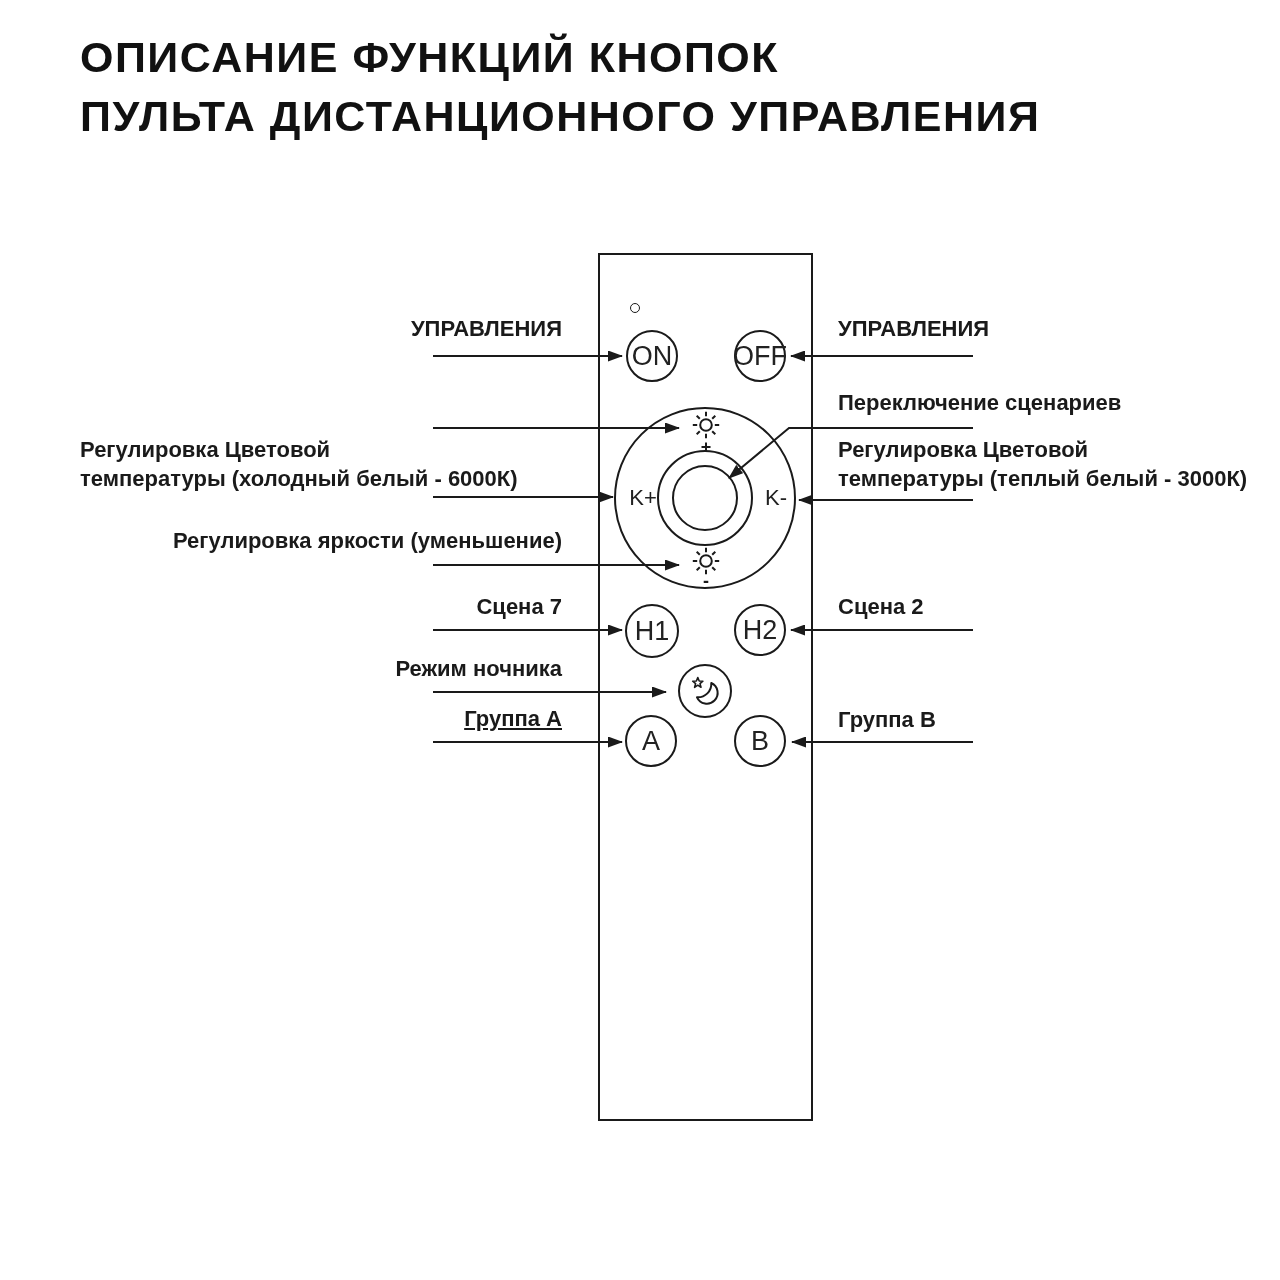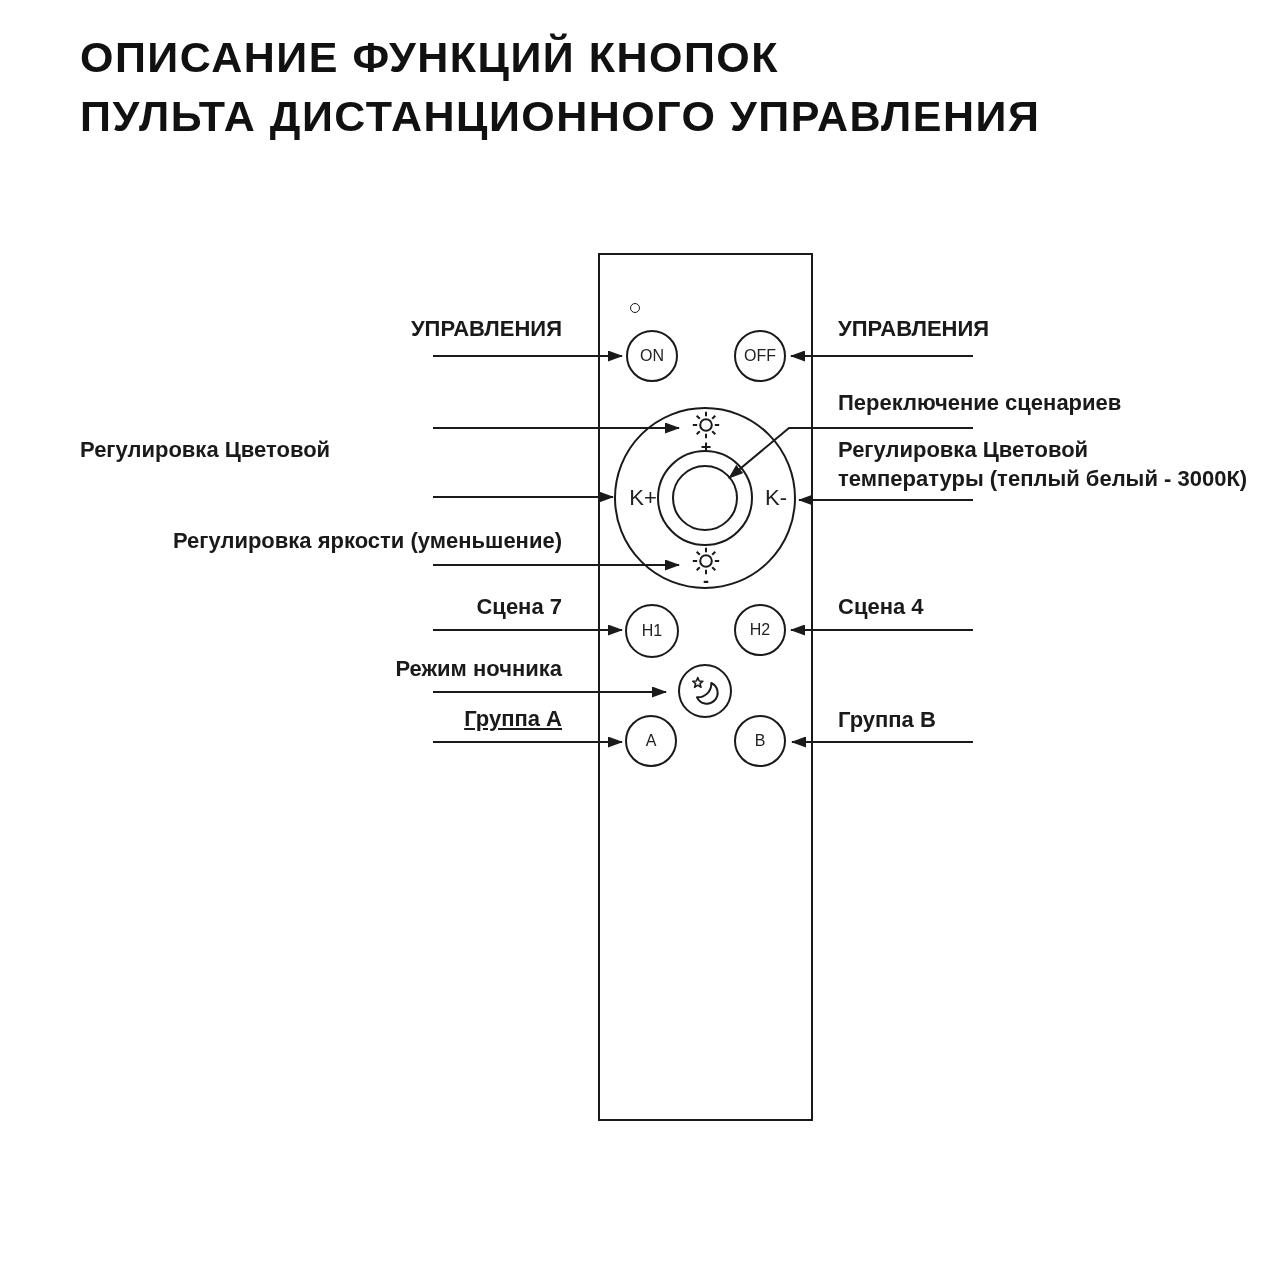--- a/index.html
+++ b/index.html
@@ -28,21 +28,21 @@
     position: absolute; left: 553px; top: 253px;
     width: 215px; height: 868px;
     border: 2px solid #1a1a1a; box-sizing: border-box; background: #fff;
   }
 
   .circle {
     position: absolute; border: 2px solid #1a1a1a; border-radius: 50%;
     box-sizing: border-box; background: #fff;
     display: flex; align-items: center; justify-content: center;
   }
-  .btn-text { font-size: 16px; font-weight: 400; color: #222; letter-spacing: 0px; }
+  .btn-text { font-size: 27px; font-weight: 400; color: #222; letter-spacing: 0px; }
 
   .dial-mark {
     position: absolute; width: 30px; text-align: center;
     font-size: 18px; font-weight: bold; color: #1a1a1a; line-height: 18px;
   }
   .k-text {
     position: absolute; width: 44px; text-align: center;
     font-size: 22px; font-weight: 400; color: #222;
   }
 
@@ -126,33 +126,34 @@
   <div class="circle" style="left:580px; top:715px; width:52px; height:52px;">
     <span class="btn-text">A</span>
   </div>
   <div class="circle" style="left:689px; top:715px; width:52px; height:52px;">
     <span class="btn-text">B</span>
   </div>
 
   <div class="lbl lbl-right-align" style="right:763px; top:317px;">УПРАВЛЕНИЯ</div>
   <div class="lbl lbl-two-line" style="left:35px; top:435px;">
     <div>Регулировка Цветовой</div>
+    <div>температуры (холодный белый - 6000К)</div>
   </div>
   <div class="lbl lbl-right-align" style="right:763px; top:529px;">Регулировка яркости (уменьшение)</div>
   <div class="lbl lbl-right-align" style="right:763px; top:595px;">Сцена 7</div>
   <div class="lbl lbl-right-align" style="right:763px; top:657px;">Режим ночника</div>
   <div class="lbl lbl-right-align" style="right:763px; top:707px;text-decoration:underline;">Группа А</div>
 
   <div class="lbl" style="left:793px; top:317px;">УПРАВЛЕНИЯ</div>
   <div class="lbl" style="left:793px; top:391px;text-align:right;">Переключение сценариев</div>
   <div class="lbl lbl-two-line" style="left:793px; top:435px;">
     <div>Регулировка Цветовой</div>
     <div>температуры (теплый белый - 3000К)</div>
   </div>
-  <div class="lbl" style="left:793px; top:595px;">Сцена 4</div>
+  <div class="lbl" style="left:793px; top:595px;">Сцена 2</div>
   <div class="lbl" style="left:793px; top:708px;">Группа В</div>
 
   <svg class="arrow-overlay" width="1280" height="1280" viewBox="0 0 1280 1280">
     <defs>
       <marker id="ah" markerWidth="15" markerHeight="11" refX="14" refY="5.5" orient="auto" markerUnits="userSpaceOnUse">
         <path d="M0,0 L15,5.5 L0,11 Z" fill="#1a1a1a"></path>
       </marker>
     </defs>
     <g stroke="#1a1a1a" stroke-width="2" fill="none">
 

